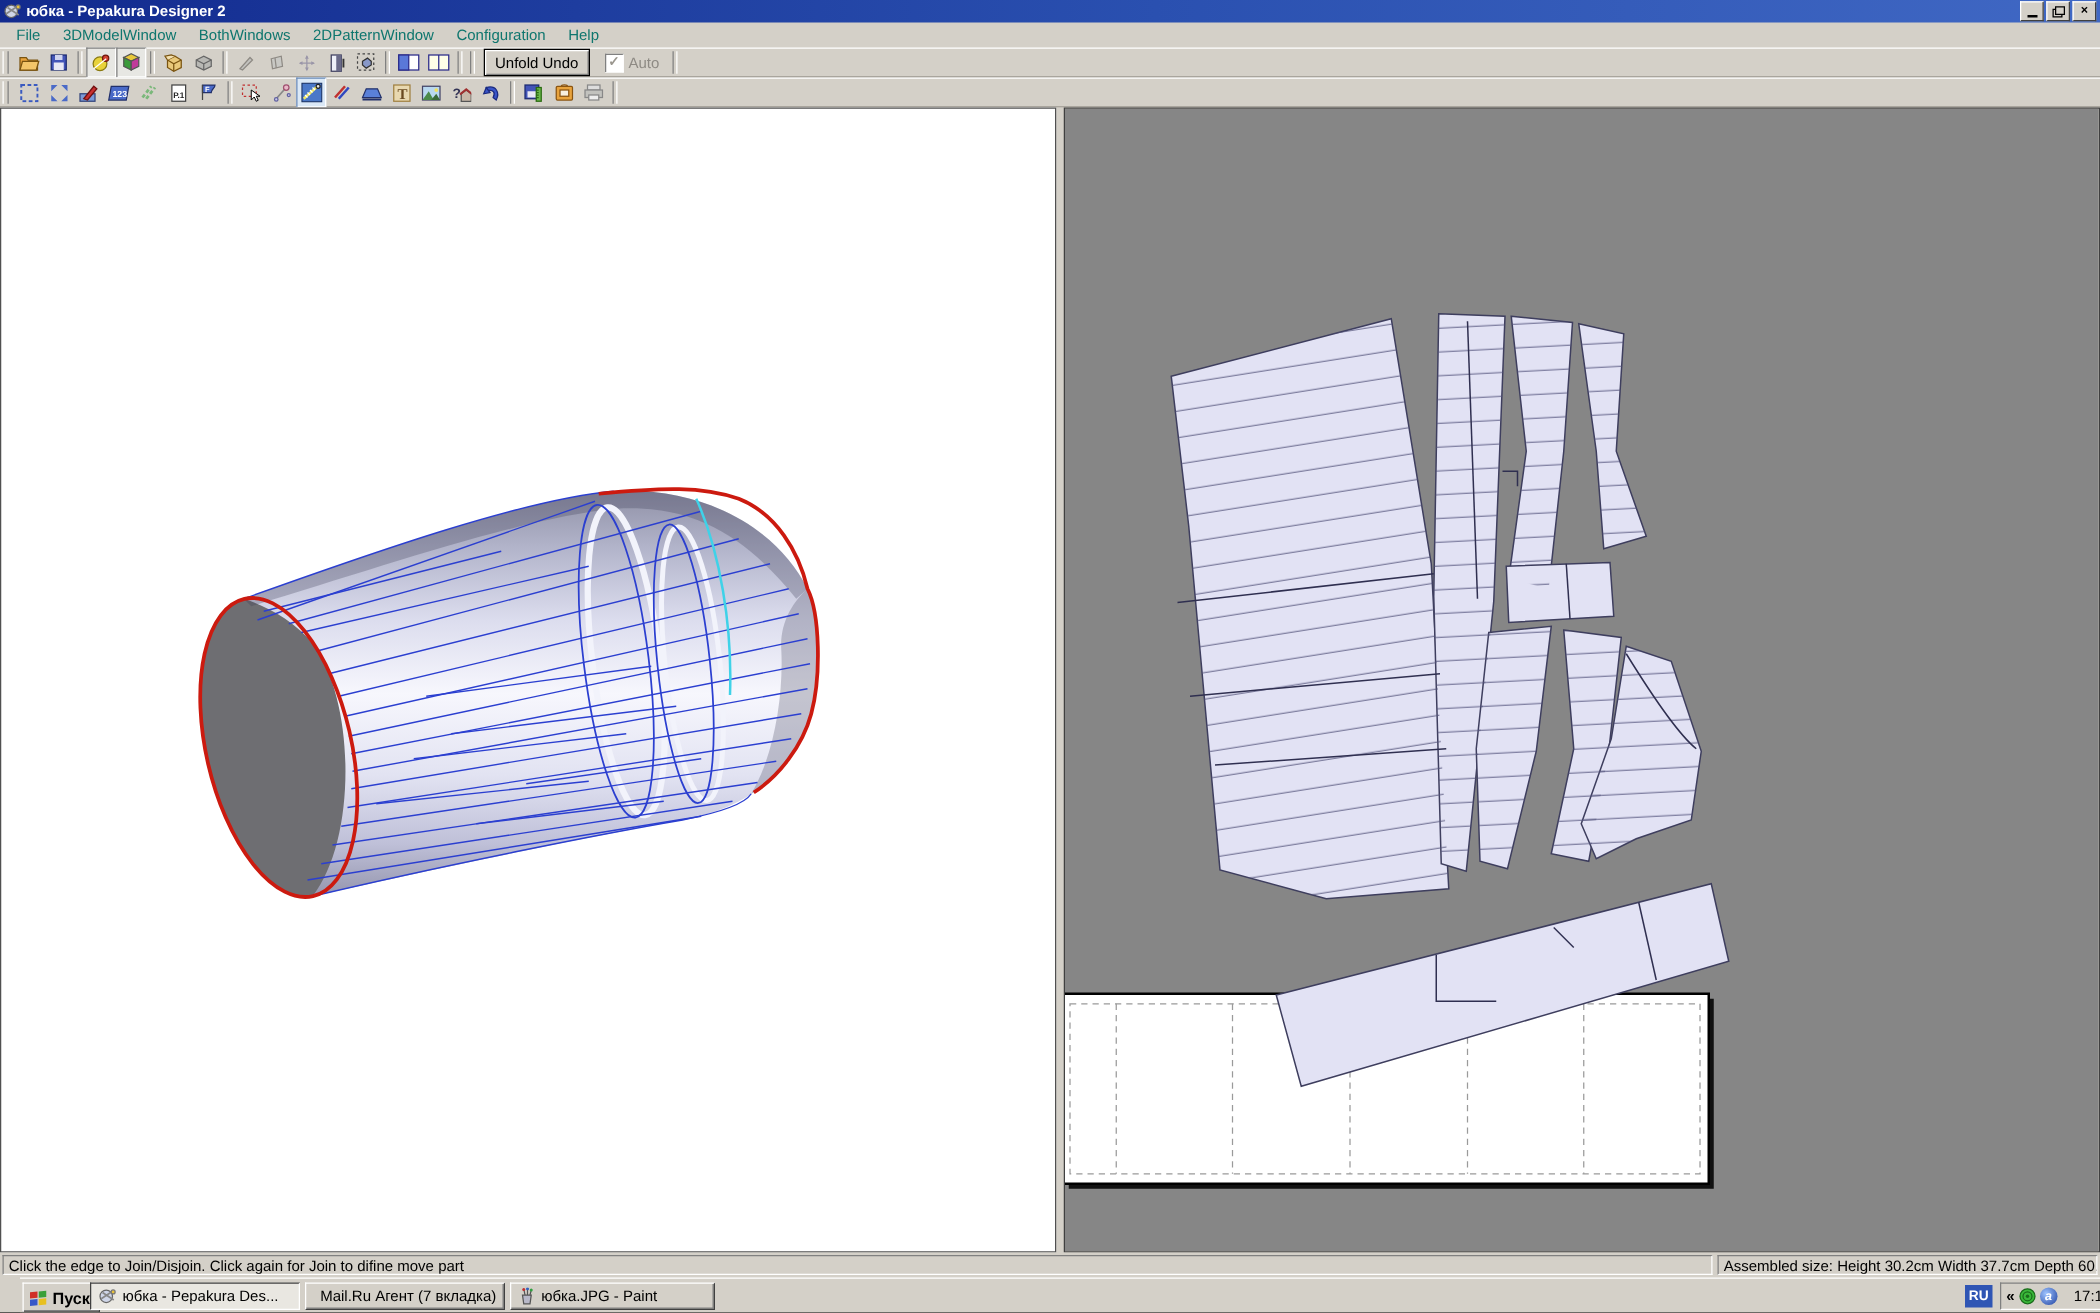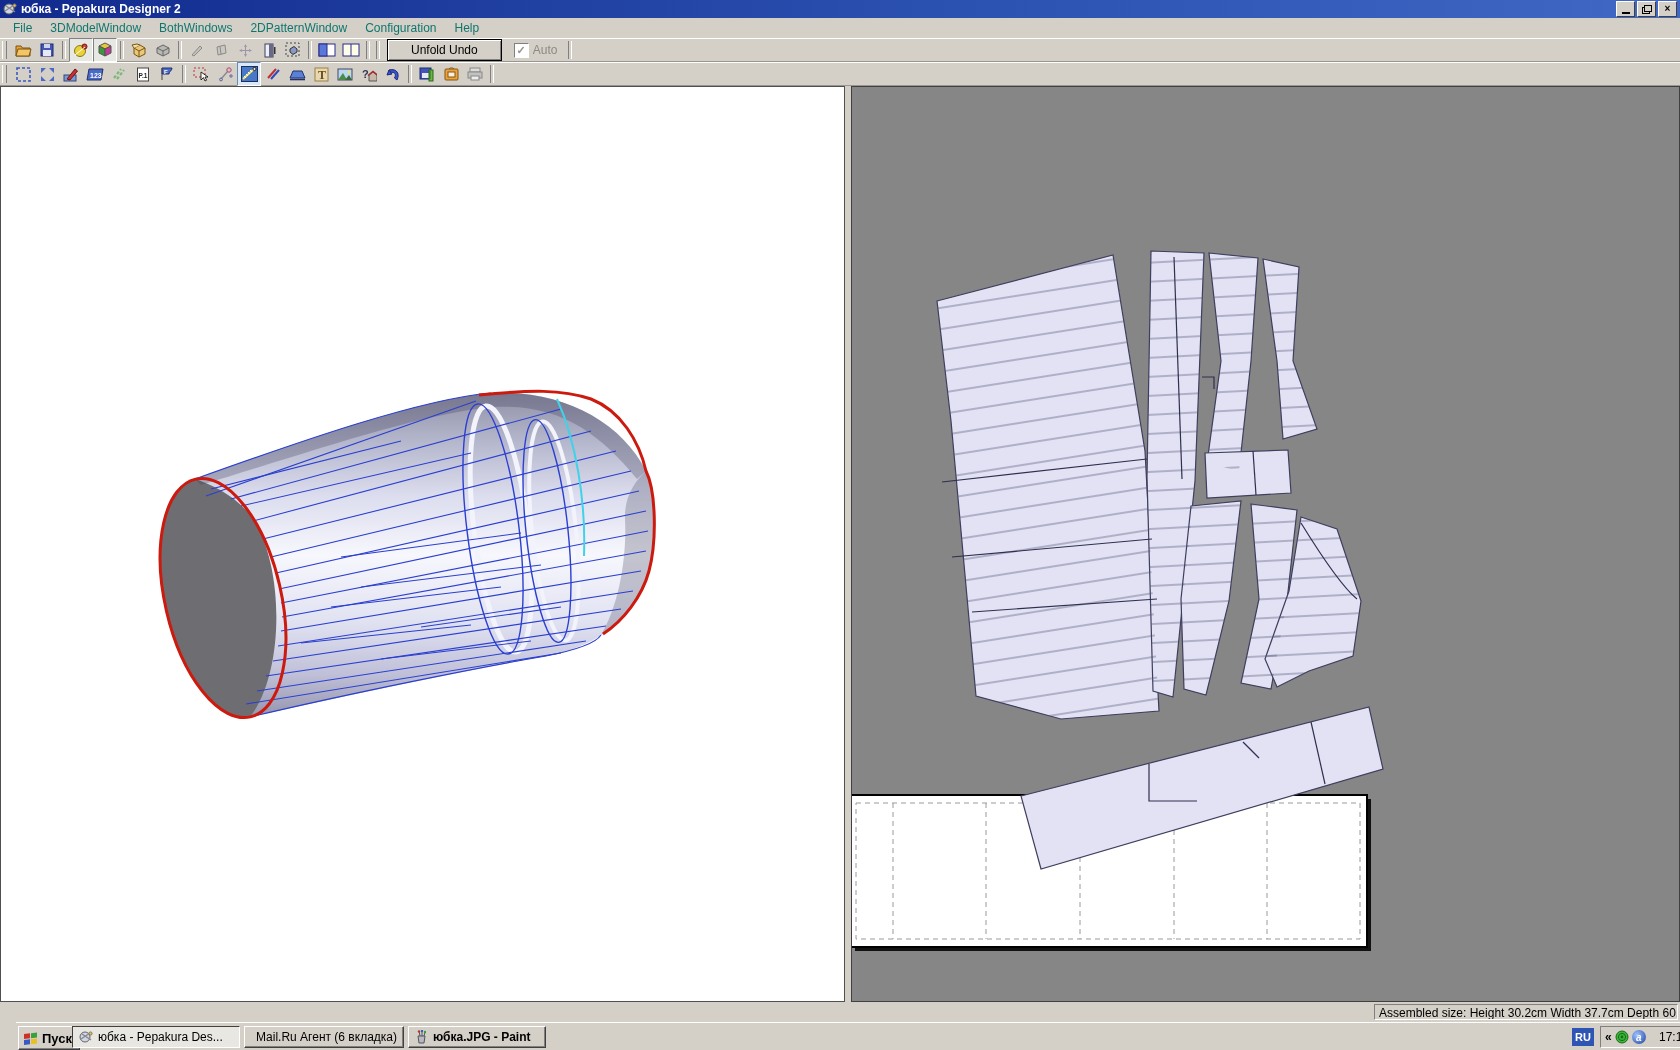--- a/index.html
+++ b/index.html
@@ -28,21 +28,21 @@
   .tbar{position:absolute;left:0;width:100%;height:24px;display:flex;align-items:center;
     border-top:1px solid #fff;border-bottom:1px solid #9a968e;box-sizing:border-box;}
   .tb1{top:38px;} .tb2{top:62px;}
   .grip{width:3px;height:18px;margin:0 4px 0 2px;border-left:1px solid #fff;border-right:1px solid #808080;}
   .tsep{width:2px;height:18px;margin:0 3px;border-left:1px solid #808080;border-right:1px solid #fff;}
   .ibtn{width:22px;height:22px;display:flex;align-items:center;justify-content:center;
     border:1px solid transparent;}
   .ibtn.toggled{border-color:#808080 #fff #fff #808080;background:#e7e7e3;}
   .ibtn.selected{border-color:#6a8ab8 #fff #fff #6a8ab8;background:#dbe9f7;}
   .ibtn svg{display:block;}
-  .pushbtn{height:20px;padding:0 23px;margin:0 4px;background:#d4d0c8;
+  .pushbtn{height:20px;padding:0 8px;margin:0 4px;background:#d4d0c8;
     border:1px solid #000;box-shadow:inset 1px 1px 0 #fff, inset -1px -1px 0 #808080;
     font-size:12px;color:#000;display:flex;align-items:center;}
   .chk{display:flex;align-items:center;gap:4px;margin:0 8px;color:#8e8a84;font-size:12px;}
   .chkbox{width:13px;height:13px;background:#fff;border:1px solid;
     border-color:#808080 #fff #fff #808080;display:flex;align-items:center;justify-content:center;
     color:#9a968e;font-size:11px;font-weight:bold;line-height:1;}
   
   .main{position:absolute;left:0;top:86px;width:1680px;height:916px;background:#d4d0c8;}
   .pane3d{position:absolute;left:0;top:0;width:845px;height:916px;background:#fff;
     border:1px solid #505050;box-sizing:border-box;}
@@ -488,20 +488,21 @@
           <path d="M449,436 C470,470 490,500 505,512"></path>
           <path d="M459,635 L473,697"></path>
           <path d="M297,677 v37 h48"></path>
           <path d="M391,655 L407,671"></path>
         </g>
       </svg>
     </div>
   </div>
 
   <div class="statusbar">
+    <div class="sfield sf1">Click the edge to Join/Disjoin. Click again for Join to difine move part</div>
     <div class="sfield sf2">Assembled size: Height 30.2cm Width 37.7cm Depth 60.2cm</div>
   </div>
 
   <div class="taskbar">
     <div class="startbtn">
       <svg width="15" height="14" viewBox="0 0 15 14">
         <g transform="skewY(-6)">
           <rect x="1" y="3" width="6" height="5" fill="#d03028"></rect>
           <rect x="8" y="3" width="6" height="5" fill="#3aa03a"></rect>
           <rect x="1" y="9" width="6" height="5" fill="#3858c8"></rect>
@@ -518,24 +519,24 @@
         <circle cx="11.5" cy="3.5" r="1.6" fill="#e8c23a" stroke="#777"></circle>
       </svg>
       <span>юбка - Pepakura Des...</span>
     </div>
 
     <div class="taskbtn" style="left:228px;width:160px;">
       <svg width="15" height="12" viewBox="0 0 15 12">
         <rect x="1" y="1" width="13" height="10" fill="#f0d860" stroke="#806010"></rect>
         <path d="M1 1 L7.5 7 L14 1" fill="none" stroke="#806010"></path>
       </svg>
-      <span>Mail.Ru Агент (6 вкладка)</span>
-    </div>
-
-    <div class="taskbtn" style="left:392px;width:138px;font-weight:bold;">
+      <span>Mail.Ru Агент (7 вкладка)</span>
+    </div>
+
+    <div class="taskbtn" style="left:392px;width:164px;">
       <svg width="13" height="14" viewBox="0 0 13 14">
         <path d="M3 6 L10 6 L9 13 L4 13 Z" fill="#b8b8c8" stroke="#555"></path>
         <path d="M5 6 L4 1 M7 6 L7 1 M9 6 L10 2" stroke="#555"></path>
         <circle cx="4" cy="1.5" r="1.2" fill="#c03030"></circle>
         <circle cx="7" cy="1" r="1.2" fill="#3060c0"></circle>
         <circle cx="10" cy="2" r="1.2" fill="#30a040"></circle>
       </svg>
       <span>юбка.JPG - Paint</span>
     </div>
 

